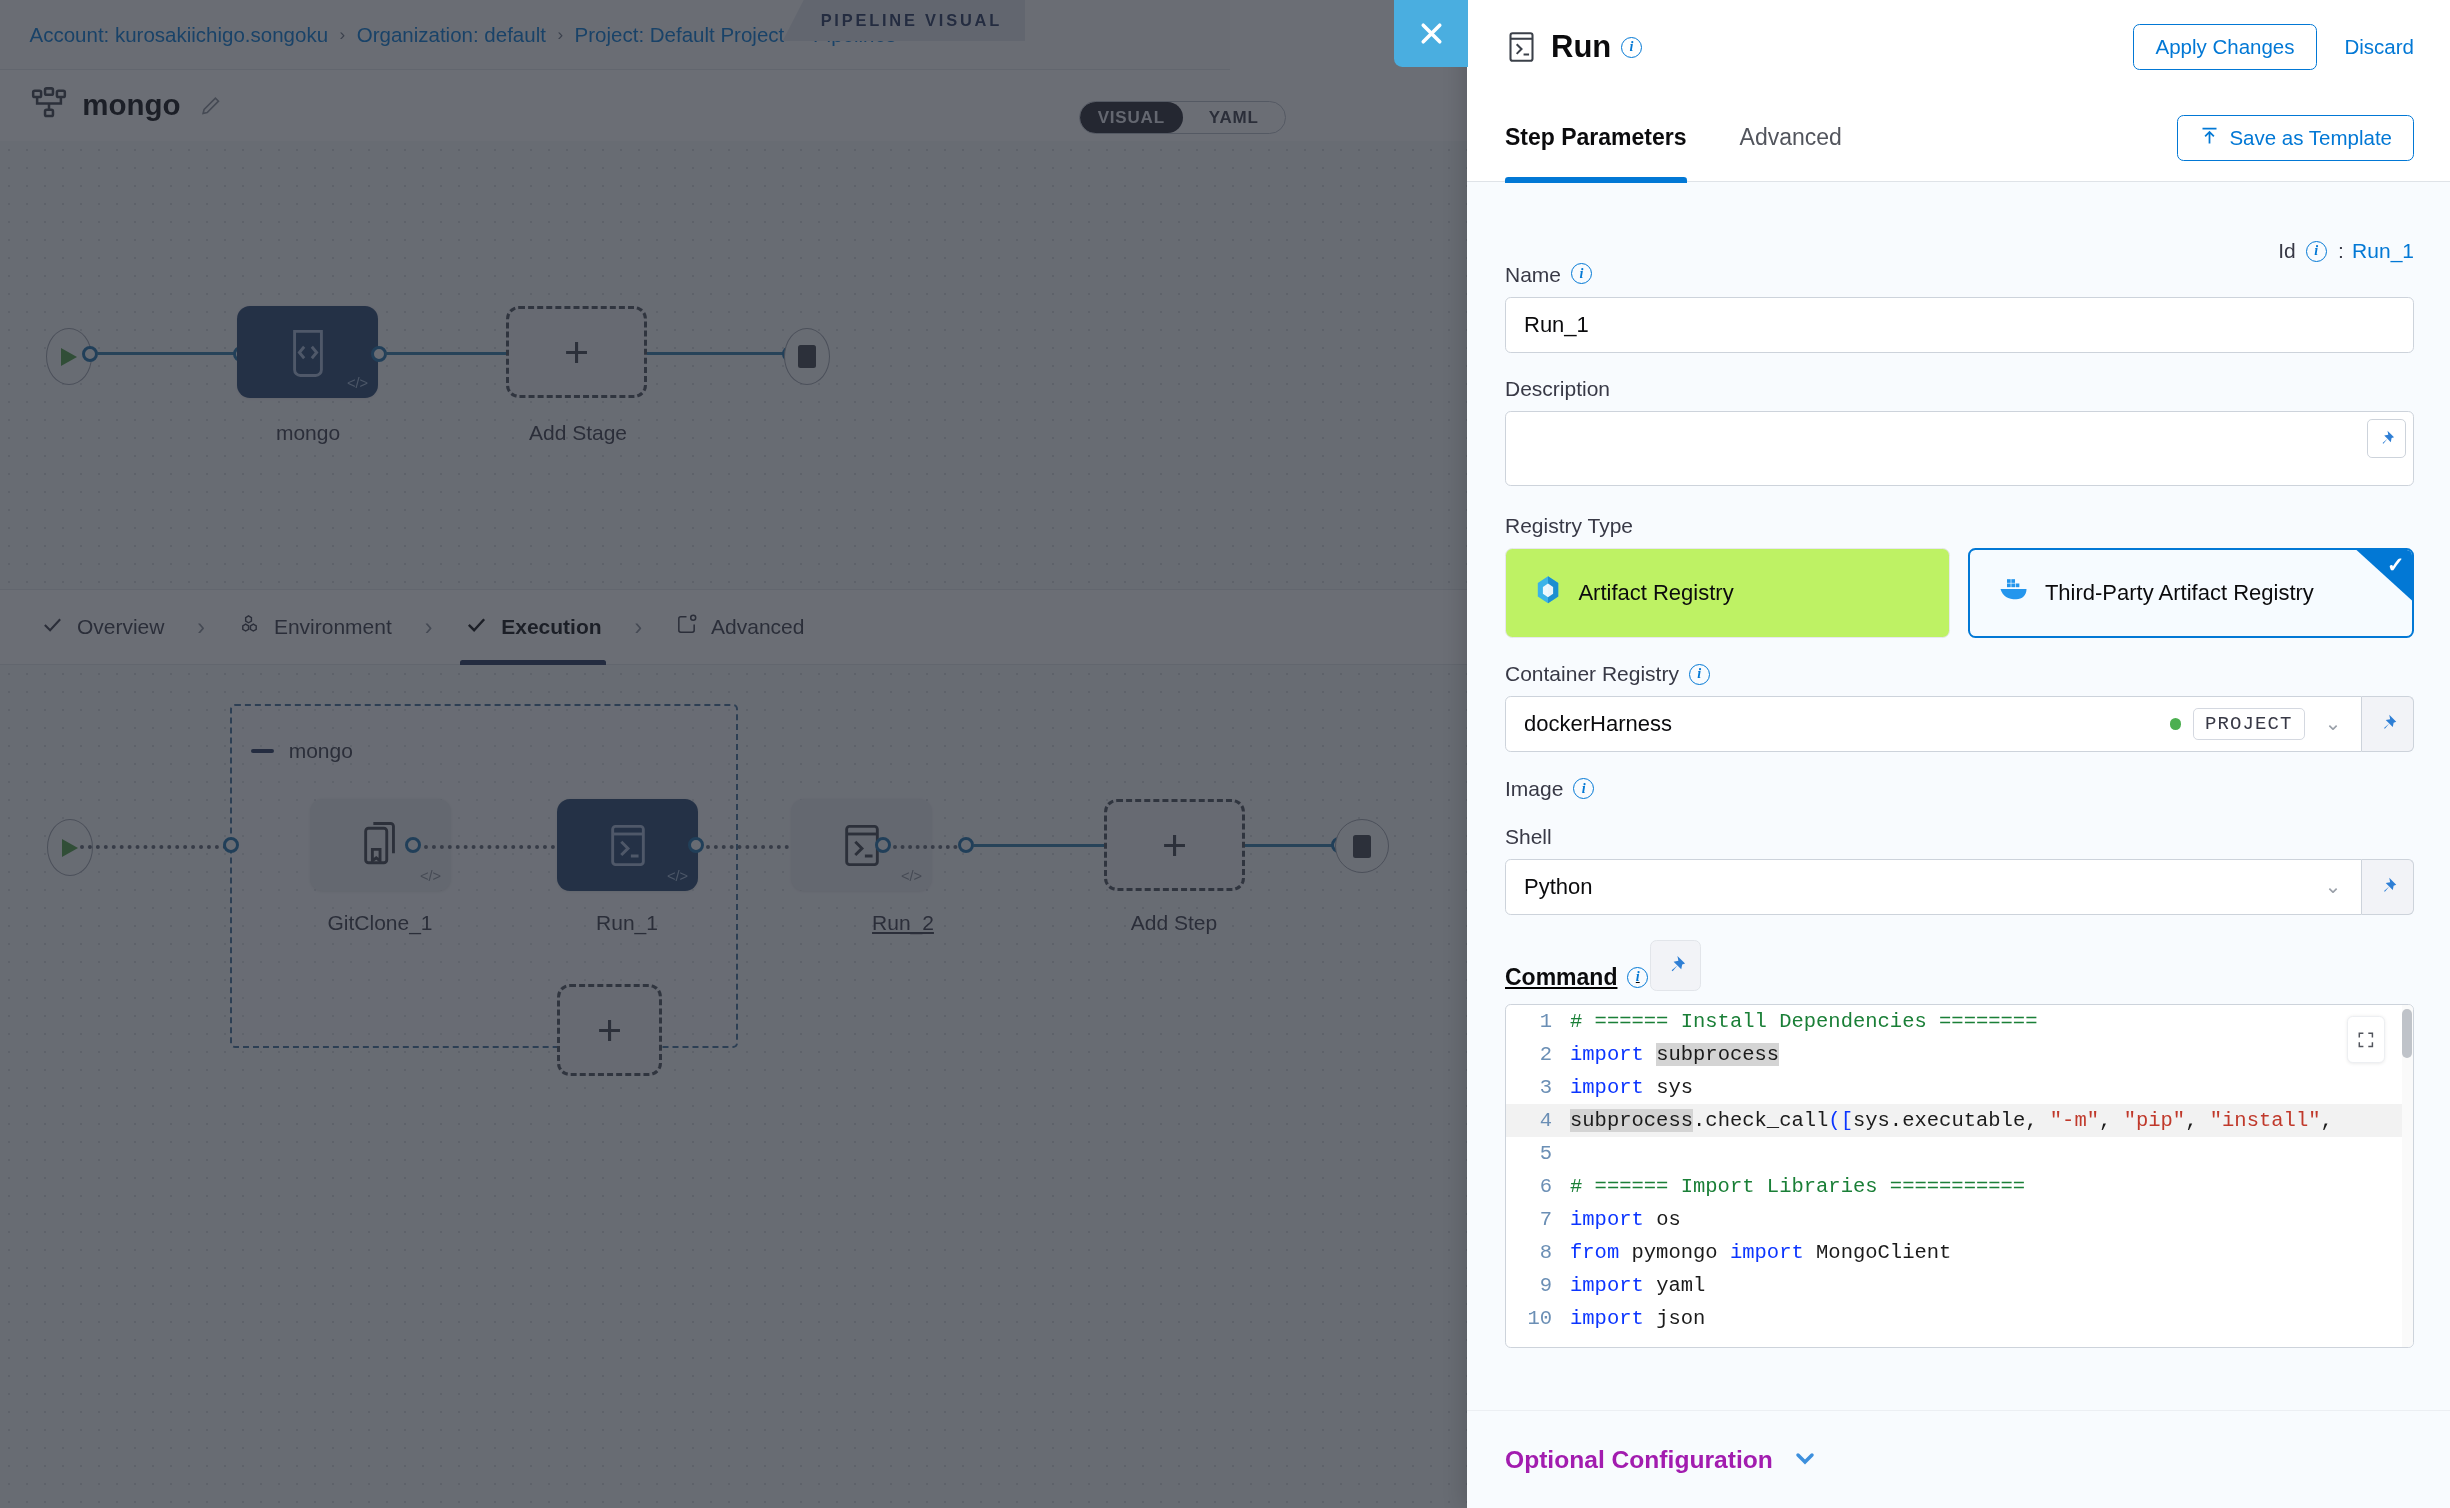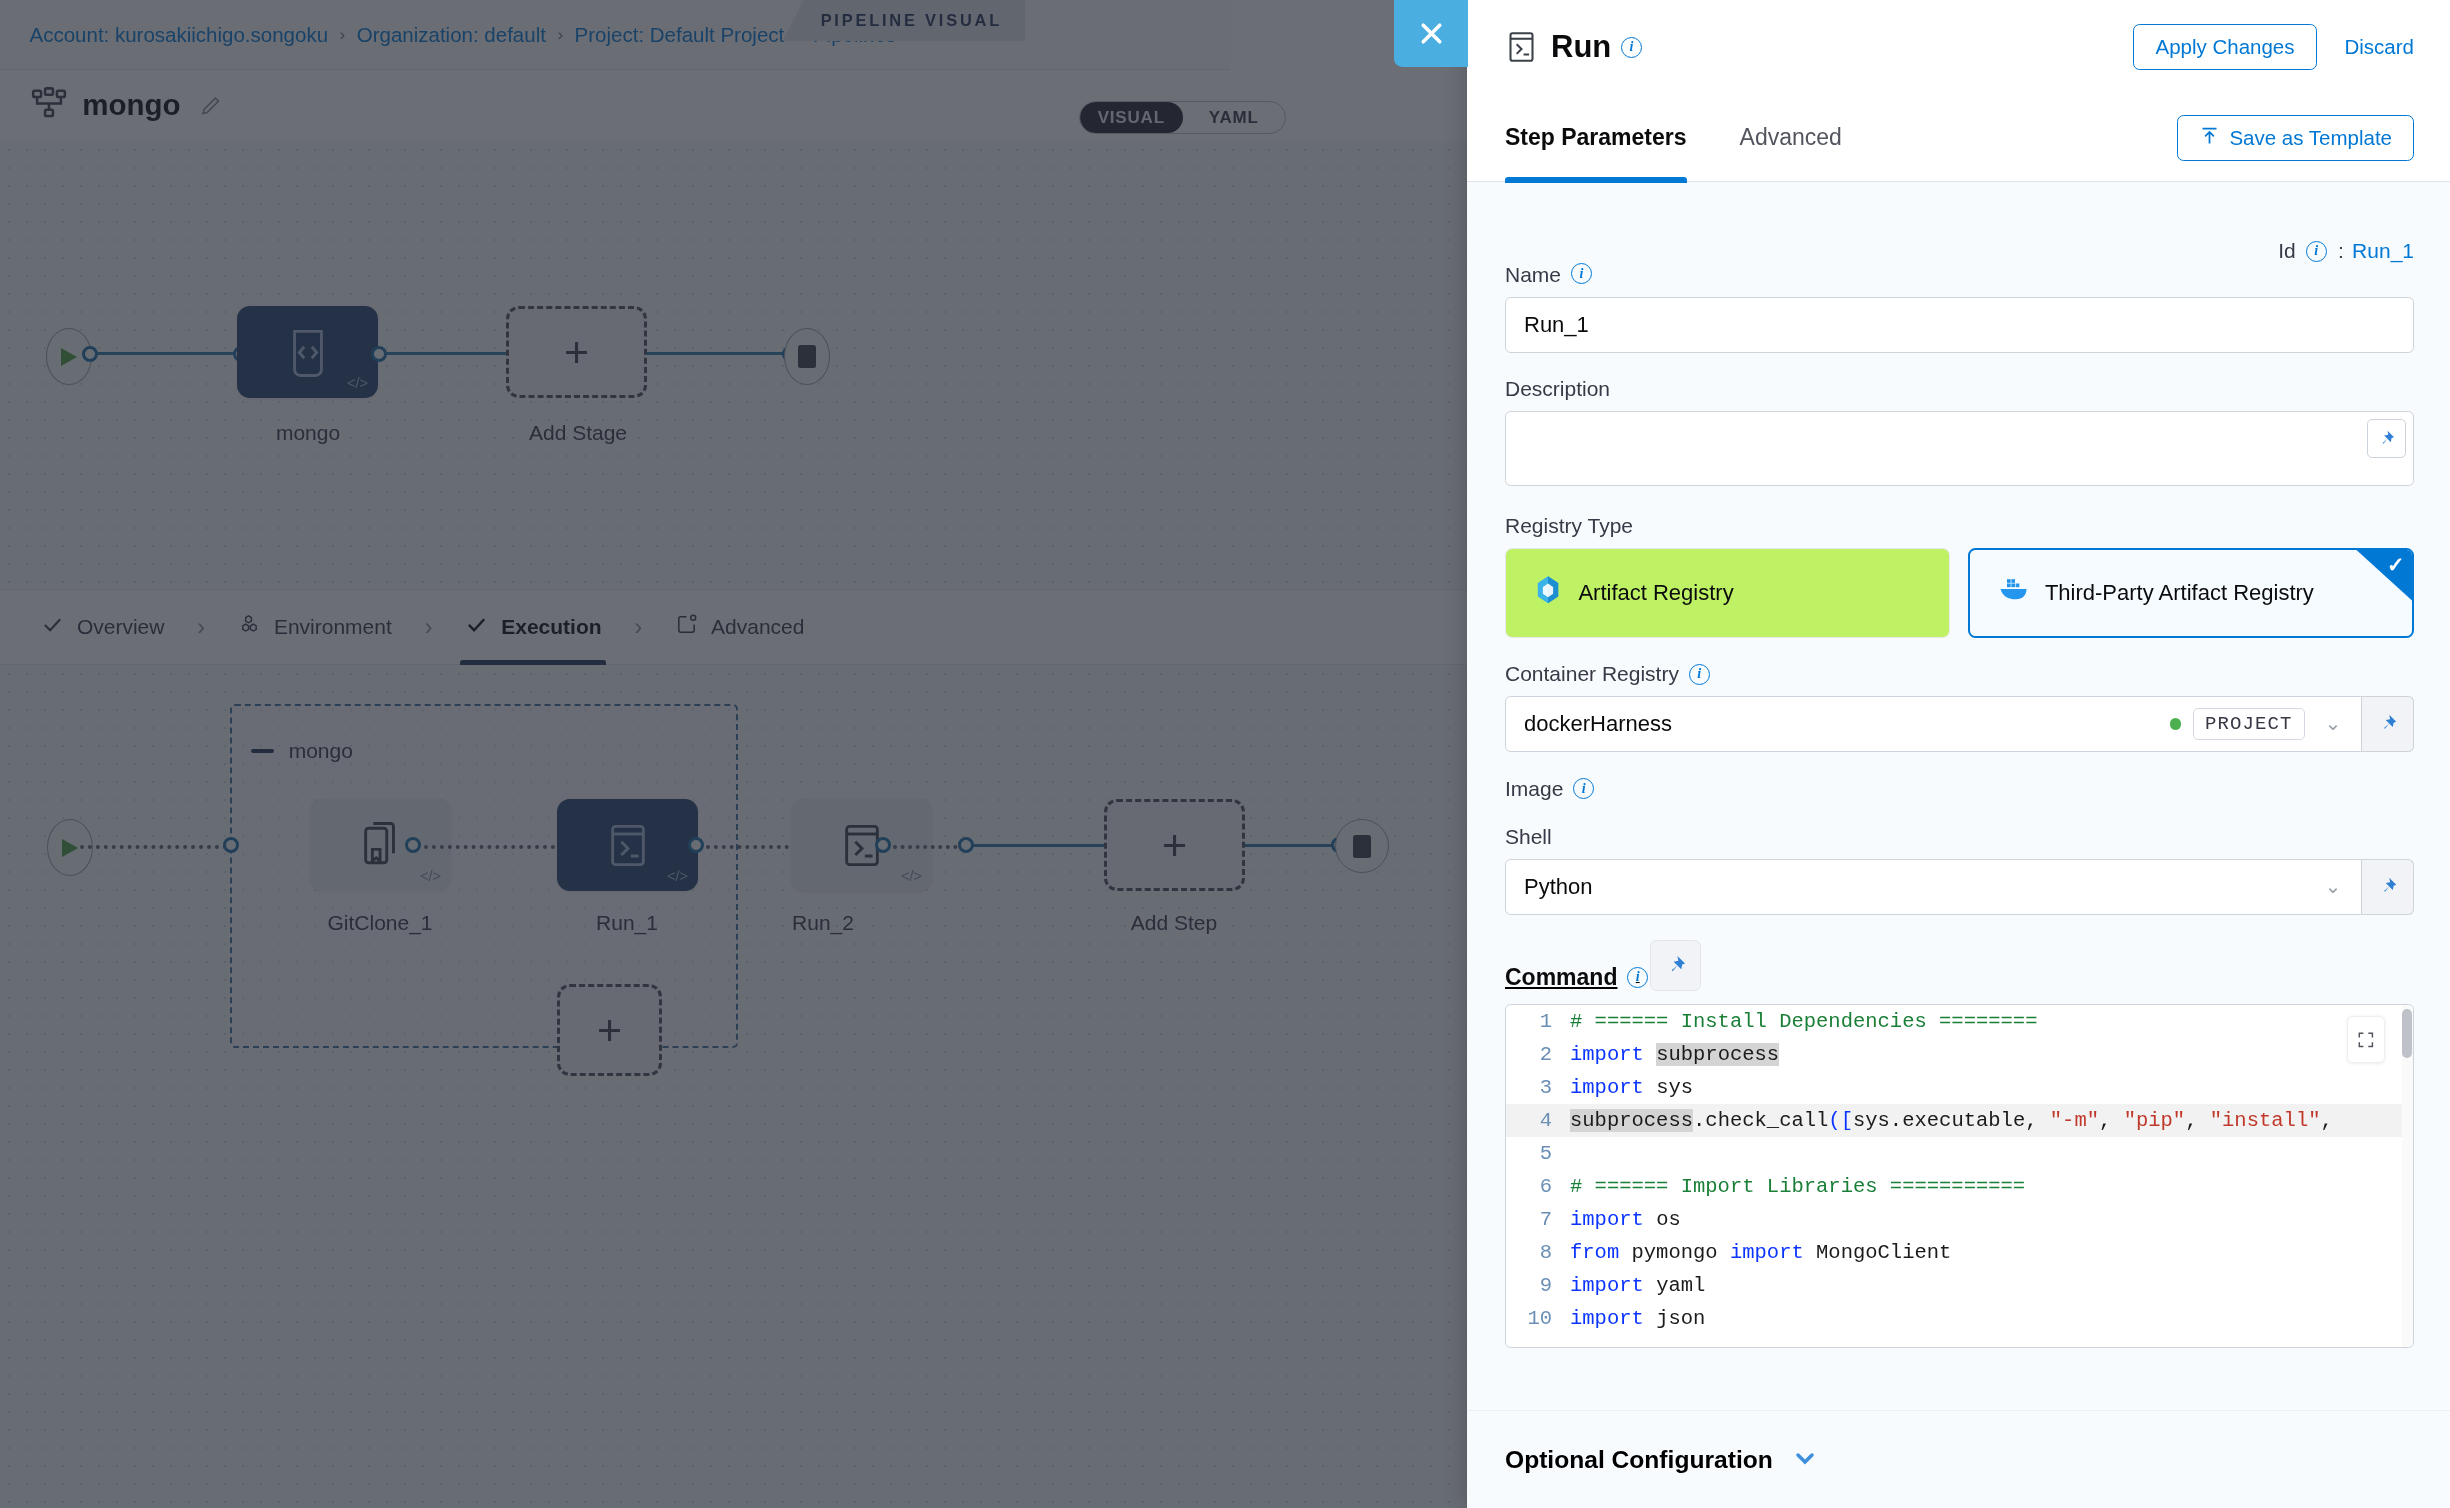--- a/index.html
+++ b/index.html
@@ -308,21 +308,21 @@
   .ed-thumb {
     position:absolute; right:0.8px; top:4.9px; width:9.8px; height:49px;
     background:#bfc3c9; border-radius:4.9px; cursor:pointer;
   }
 
   .panel-foot {
     flex:0 0 auto; height:98px; background:#f8fbfe;
     border-top:0.8px solid #eceff3;
     display:flex; align-items:center; padding-left:38px; gap:18px;
   }
-  .opt-title { font-size:24.6px; font-weight:700; color:#000000; }
+  .opt-title { font-size:24.6px; font-weight:700; color:#a21caf; }
 </style>
 </head>
 <body>
 
 <div id="left-app">
 
   <div class="breadcrumb-bar">
     <span class="crumb">Account: kurosakiichigo.songoku</span>
     <span class="crumb-sep">›</span>
     <span class="crumb">Organization: default</span>
@@ -473,21 +473,21 @@
     <div class="dot-port" style="left:839px; top:172px;"></div>
 
     <div class="node-box" style="left:791px; top:134px;">
       <svg width="46" height="51" viewBox="0 0 24 26" fill="none" stroke="#3b4049" stroke-width="1.5">
         <rect x="4" y="3" width="16" height="20" rx="1.5"></rect>
           <path d="M4 7h16"></path>
         <path d="M8.5 11l3.5 3.5-3.5 3.5M13.5 18.5h4"></path>
       </svg>
       <span class="code-badge">&lt;/&gt;</span>
     </div>
-    <div class="node-label" style="left:700px; top:246px;">Run_2</div>
+    <div class="node-label" style="left:780px; top:246px;text-decoration:underline;">Run_2</div>
 
     <div class="dot-port" style="left:875px; top:172px;"></div>
     <div class="edge-dotted" style="left:893px; top:180px; width:72px;"></div>
     <div class="dot-port" style="left:958px; top:172px;"></div>
     <div class="edge-solid" style="left:973px; top:179px; width:134px;"></div>
 
     <div class="node-dashed" style="left:1104px; top:134px;">
       <span>+</span>
     </div>
     <div class="node-label" style="left:1051px; top:246px;">Add Step</div>

